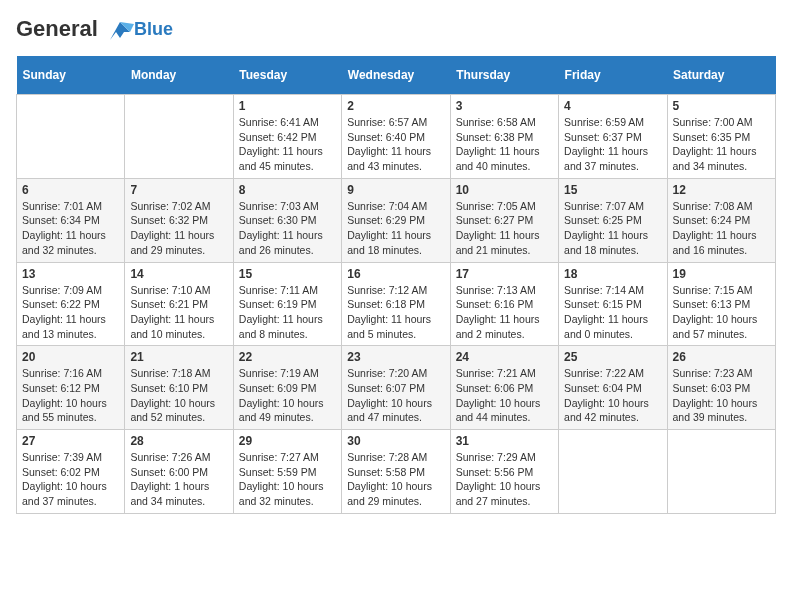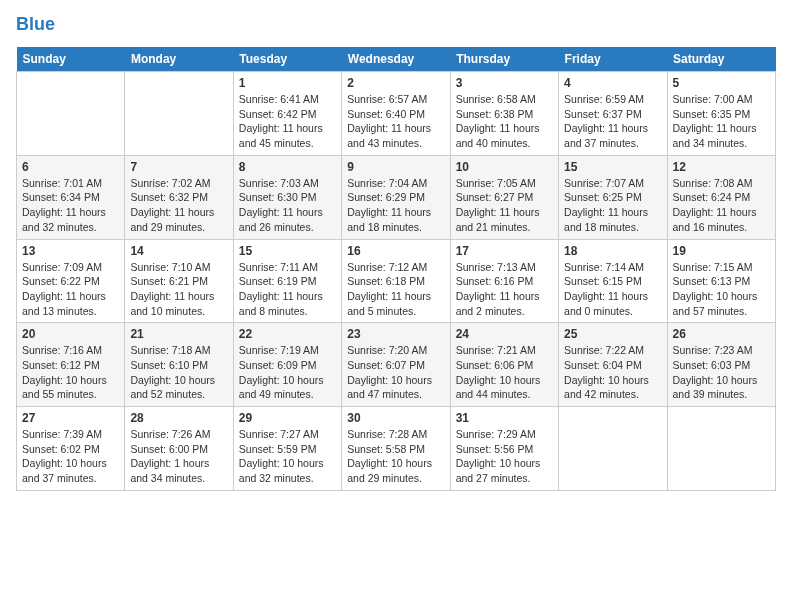--- a/index.html
+++ b/index.html
@@ -34,21 +34,21 @@
     }
     table {
       width: 100%;
       border-collapse: collapse;
       font-size: 11px;
     }
     th {
       background-color: #2a7abf;
       color: #fff;
       text-align: left;
-      padding: 5px 6px;
+      padding: 12px 6px;
       font-size: 12px;
       font-weight: bold;
     }
     td {
       border: 1px solid #ccc;
       vertical-align: top;
       padding: 4px 5px;
       height: 80px;
       width: calc(100% / 7);
       color: #333;
@@ -71,20 +71,27 @@
       line-height: 1.4;
     }
   </style>
 </head>
 <body>
 
 <div class="header">
   <div class="logo">
     <div>
       <div style="display:flex;align-items:center;">
+        <div style="font-size:22px;font-weight:bold;color:#333;line-height:1.1;">
+          <span style="color:#333;">General</span>
+          <svg width="28" height="28" viewBox="0 0 28 28" style="vertical-align:middle;margin-left:2px;">
+            <polygon points="4,24 14,6 24,16 18,16 14,22 10,16" fill="#2a7abf"></polygon>
+            <polygon points="14,6 24,16 28,8" fill="#5ab0e8"></polygon>
+          </svg>
+        </div>
         <div style="font-size:18px;font-weight:bold;color:#2a7abf;margin-top:-2px;">
           <span>Blue</span>
         </div>
       </div>
     </div>
   </div>
   <div class="title-block">
     <div class="month-title"></div>
     <div class="location-title"></div>
   </div>

